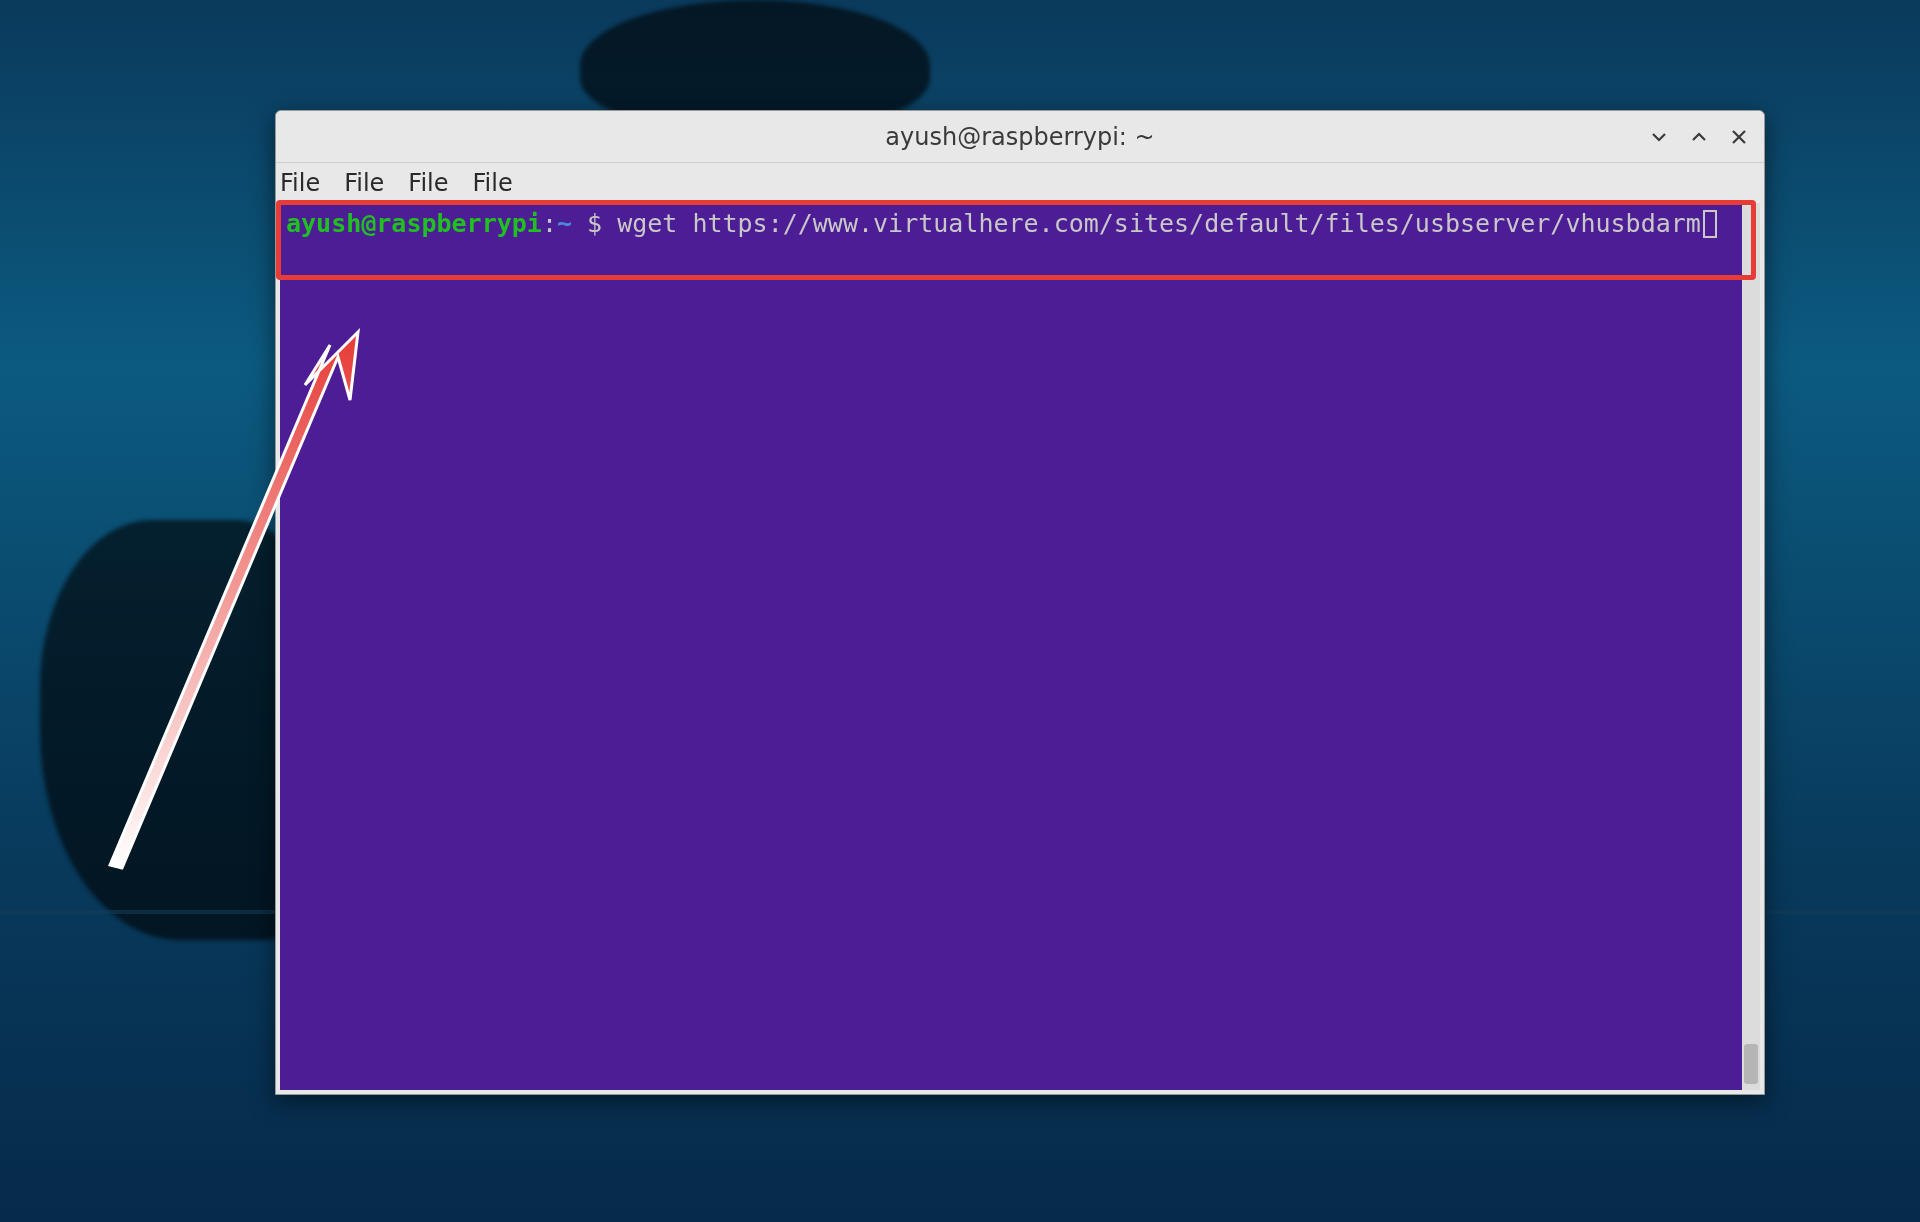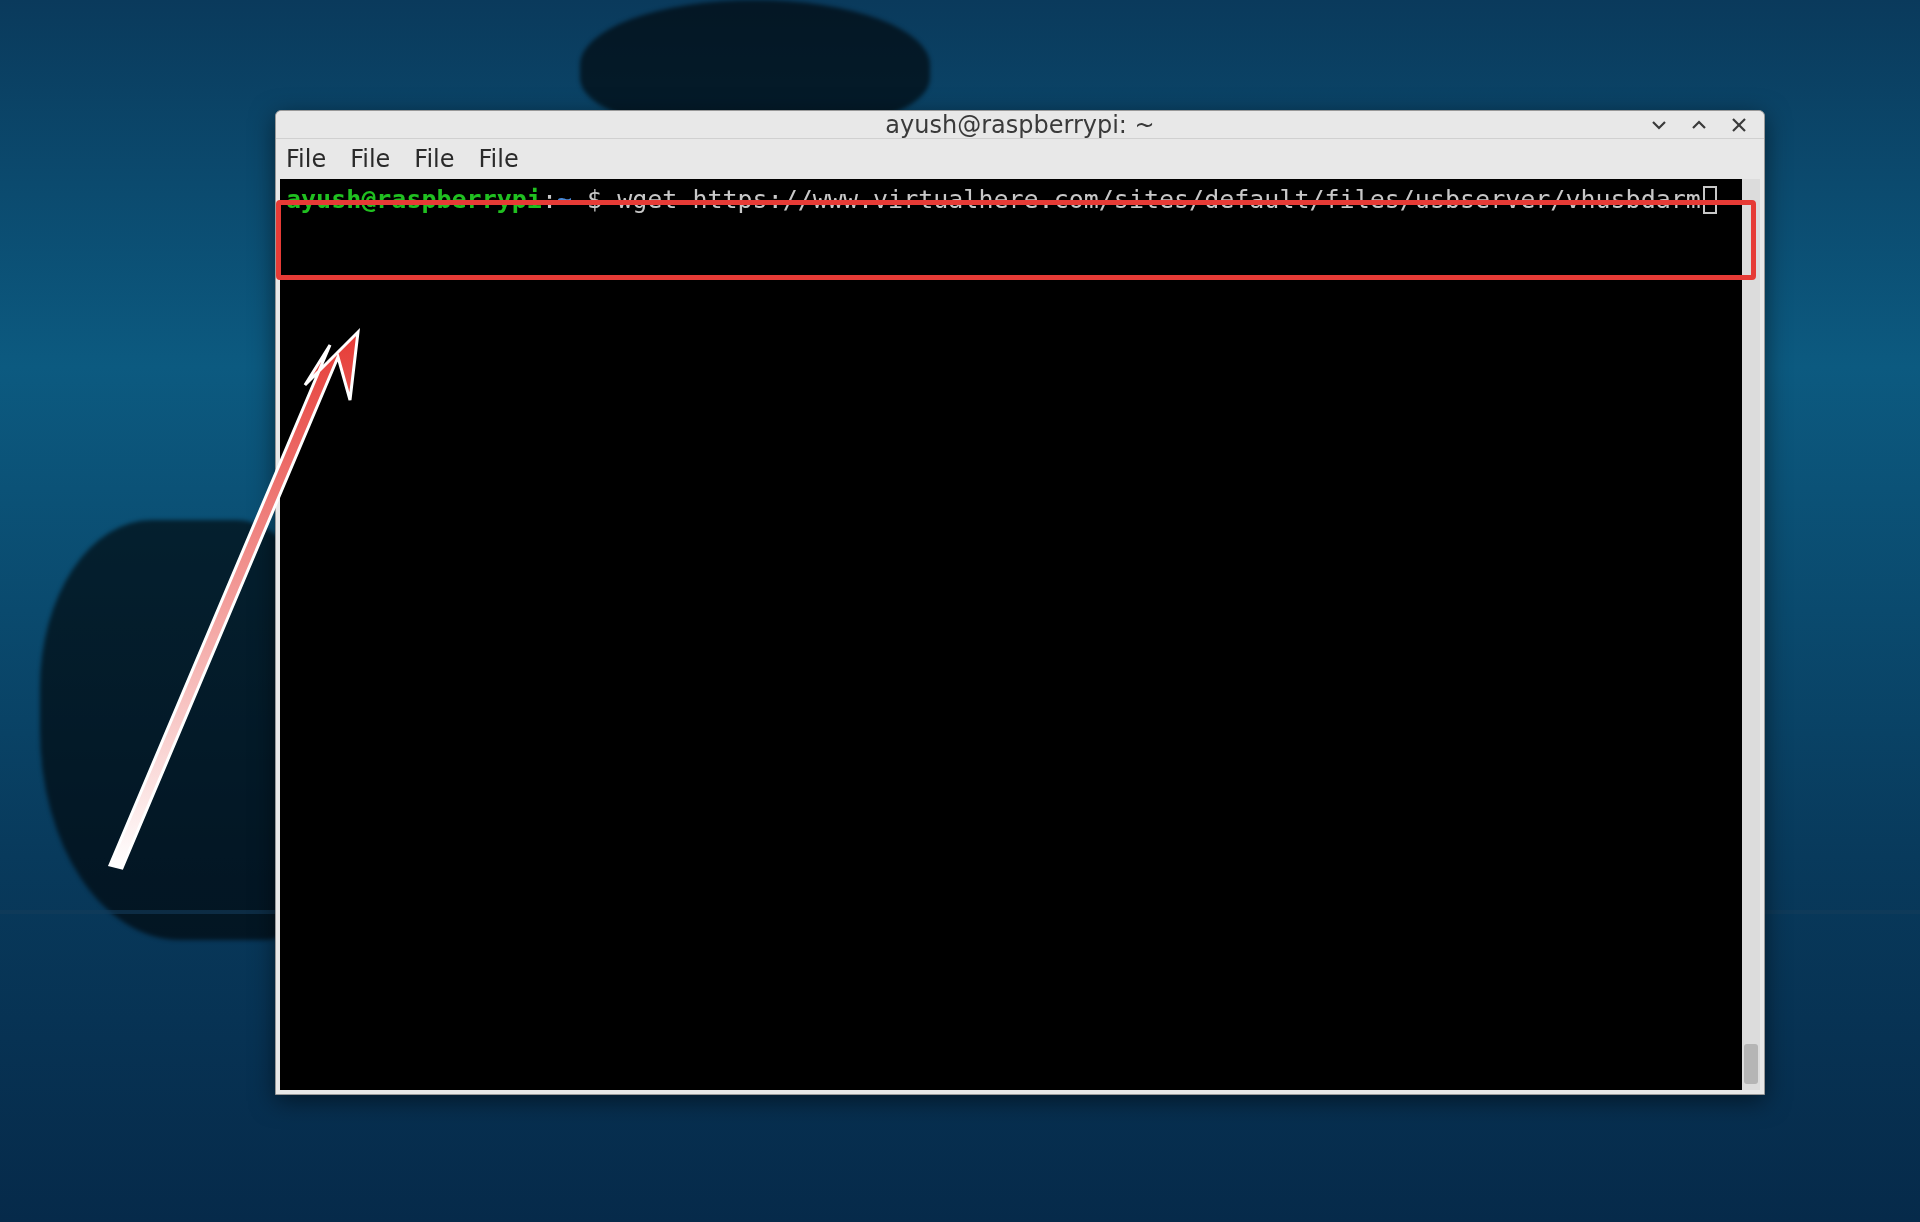--- a/index.html
+++ b/index.html
@@ -16,41 +16,41 @@
     .sh2 { left:40px; top:520px; width:280px; height:420px; border-radius:40% 30% 20% 50%; }
     .water-line { position:absolute; left:0; right:0; top:910px; height:4px; background:rgba(20,60,90,0.6); }
 
     .terminal-window {
       position:absolute; left:275px; top:110px; width:1490px; height:985px;
       background:#e8e8e8; border:1px solid #999; border-radius:6px 6px 0 0;
       box-shadow:0 6px 24px rgba(0,0,0,0.5);
       display:flex; flex-direction:column;
     }
     .titlebar {
-      height:28px; display:flex; align-items:center; justify-content:center;
+      height:52px; display:flex; align-items:center; justify-content:center;
       position:relative; background:#e8e8e8; border-bottom:1px solid #d0d0d0;
       border-radius:6px 6px 0 0;
     }
     .title-text { color:#3a3a3a; font-size:24px; }
     .window-controls {
       position:absolute; right:12px; top:0; height:100%;
       display:flex; align-items:center; gap:14px;
     }
     .wc-btn { width:26px; height:26px; display:flex; align-items:center; justify-content:center;
       color:#3a3a3a; font-size:24px; cursor:pointer; }
     .wc-btn svg { width:20px; height:20px; stroke:#3a3a3a; stroke-width:2.2; fill:none; }
 
     .menubar {
-      height:40px; display:flex; align-items:center; gap:24px; padding:0 10px;
+      height:40px; display:flex; align-items:center; gap:24px; padding:0 4px;
       background:#e8e8e8; font-size:24px; color:#2a2a2a;
     }
     .menu-item { cursor:pointer; }
 
     .terminal-body-wrap {
-      flex:1; position:relative; background:#000000; margin:0 4px 4px 4px;
+      flex:1; position:relative; background:#4c1d95; margin:0 4px 4px 4px;
     }
     .terminal-body {
       position:absolute; inset:0;
       font-family:"DejaVu Sans Mono","Liberation Mono",monospace;
       font-size:25px; line-height:33px; color:#c8c8c8;
       padding:4px 6px; white-space:pre-wrap; word-break:break-all;
     }
     .prompt-user { color:#20c020; font-weight:bold; }
     .prompt-colon { color:#c8c8c8; }
     .prompt-path { color:#4a8ad8; font-weight:bold; }

